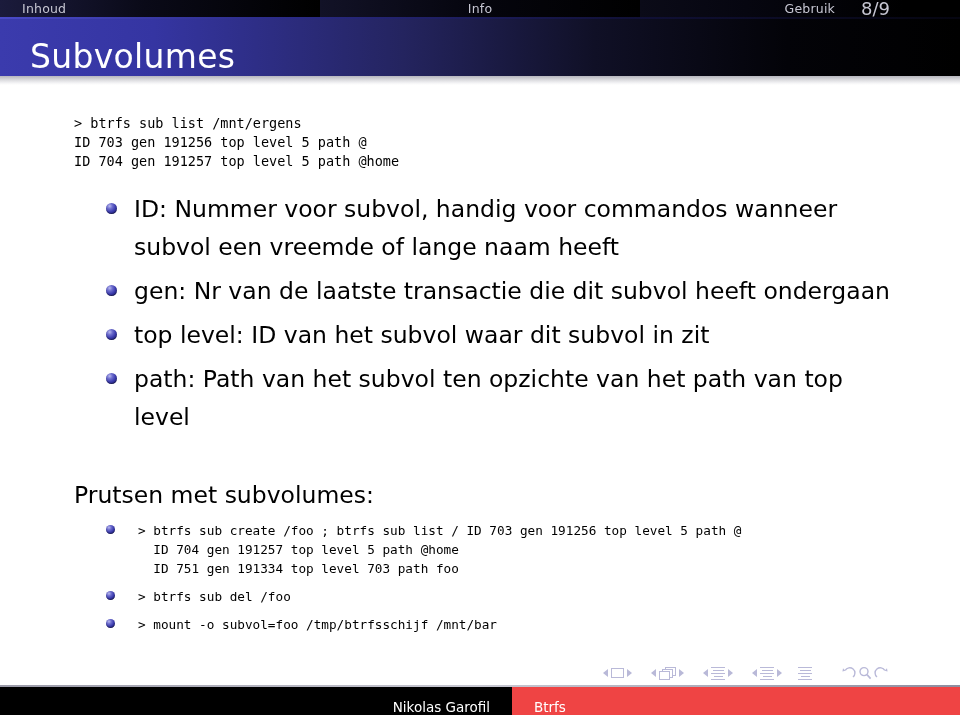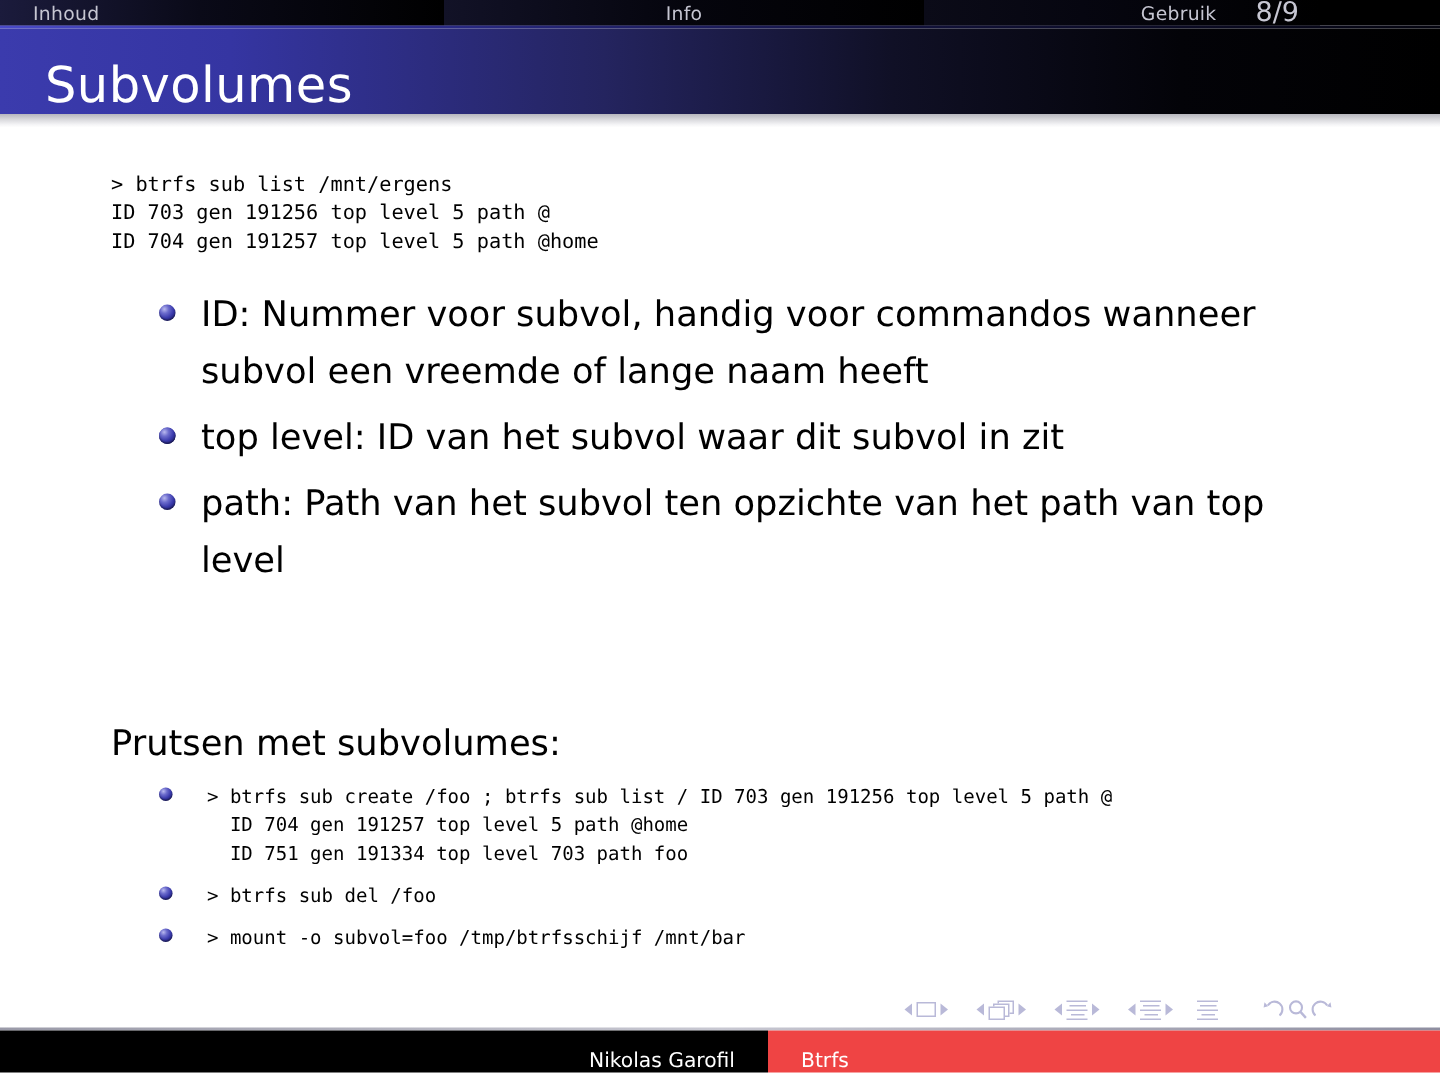--- a/index.html
+++ b/index.html
@@ -26,21 +26,21 @@
     background: #000000;
   }
   .headbar-sec {
     height: 17px;
     display: flex;
     align-items: center;
     overflow: hidden;
     white-space: nowrap;
   }
   .headbar-sec-1 {
-    width: 296px;
+    width: 320px;
     background: linear-gradient(to right, #1b1b3c 0%, #0a0a18 45%, #000000 100%);
     padding-left: 22px;
     box-sizing: border-box;
   }
   .headbar-sec-2 {
     width: 320px;
     background: linear-gradient(to right, #121227 0%, #05050d 50%, #000000 100%);
     justify-content: center;
     text-align: right;
   }
@@ -300,20 +300,21 @@
 ID 703 gen 191256 top level 5 path @
 ID 704 gen 191257 top level 5 path @home</div>
 
   <ul class="itemize">
     <li>
       <span class="ball"></span>
       <span>ID: Nummer voor subvol, handig voor commandos wanneer subvol een vreemde of lange naam heeft</span>
     </li>
     <li>
       <span class="ball"></span>
+      <span>gen: Nr van de laatste transactie die dit subvol heeft ondergaan</span>
     </li>
     <li>
       <span class="ball"></span>
       <span>top level: ID van het subvol waar dit subvol in zit</span>
     </li>
     <li>
       <span class="ball"></span>
       <span>path: Path van het subvol ten opzichte van het path van top level</span>
     </li>
   </ul>

